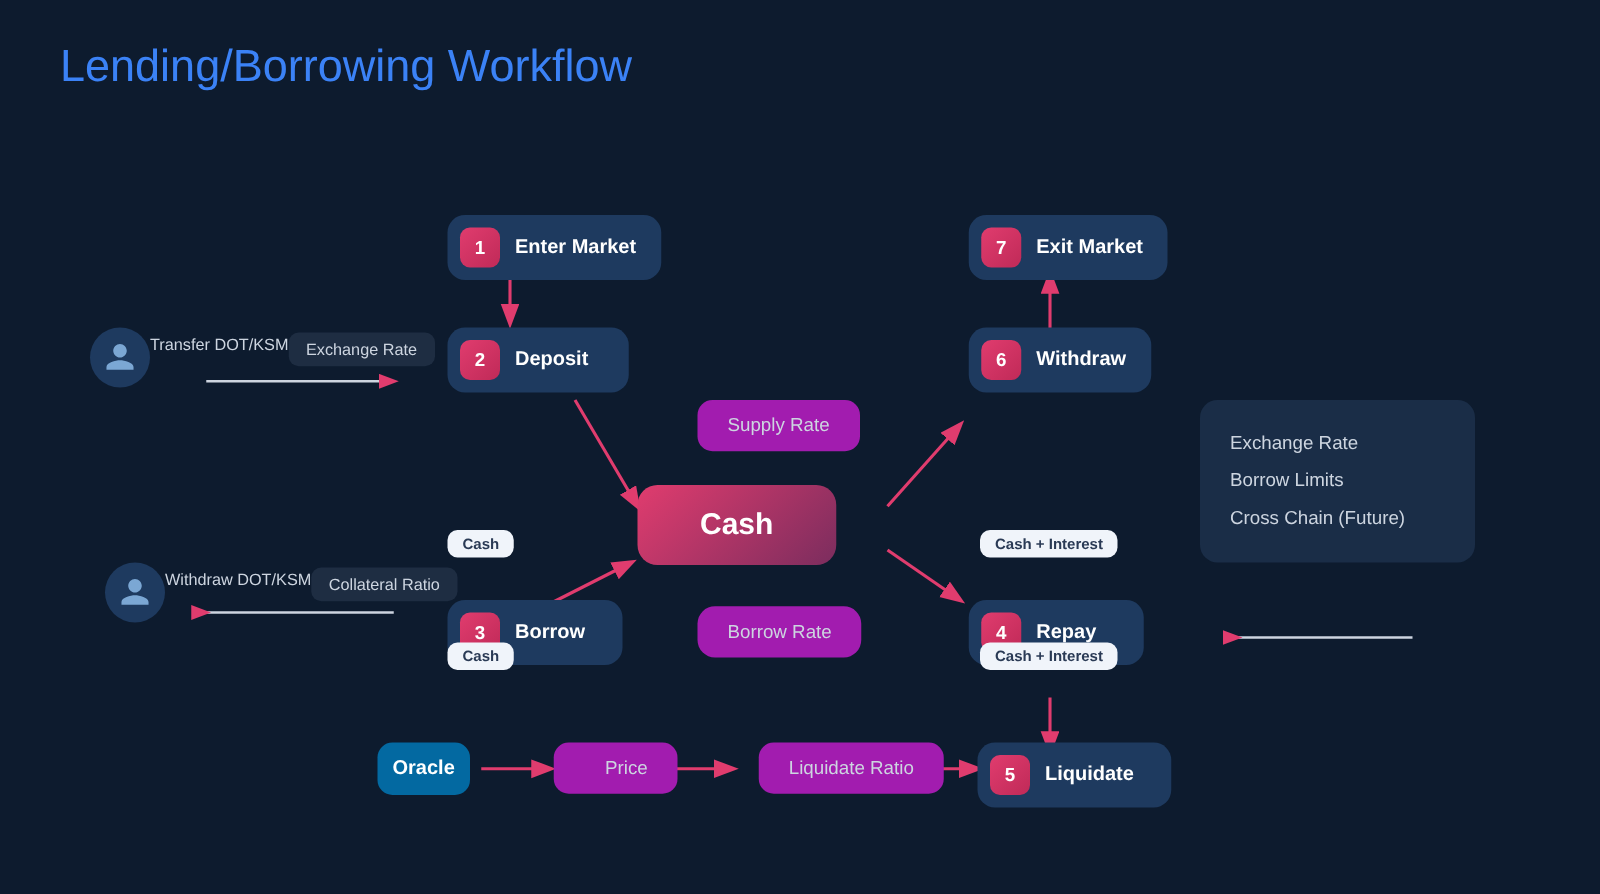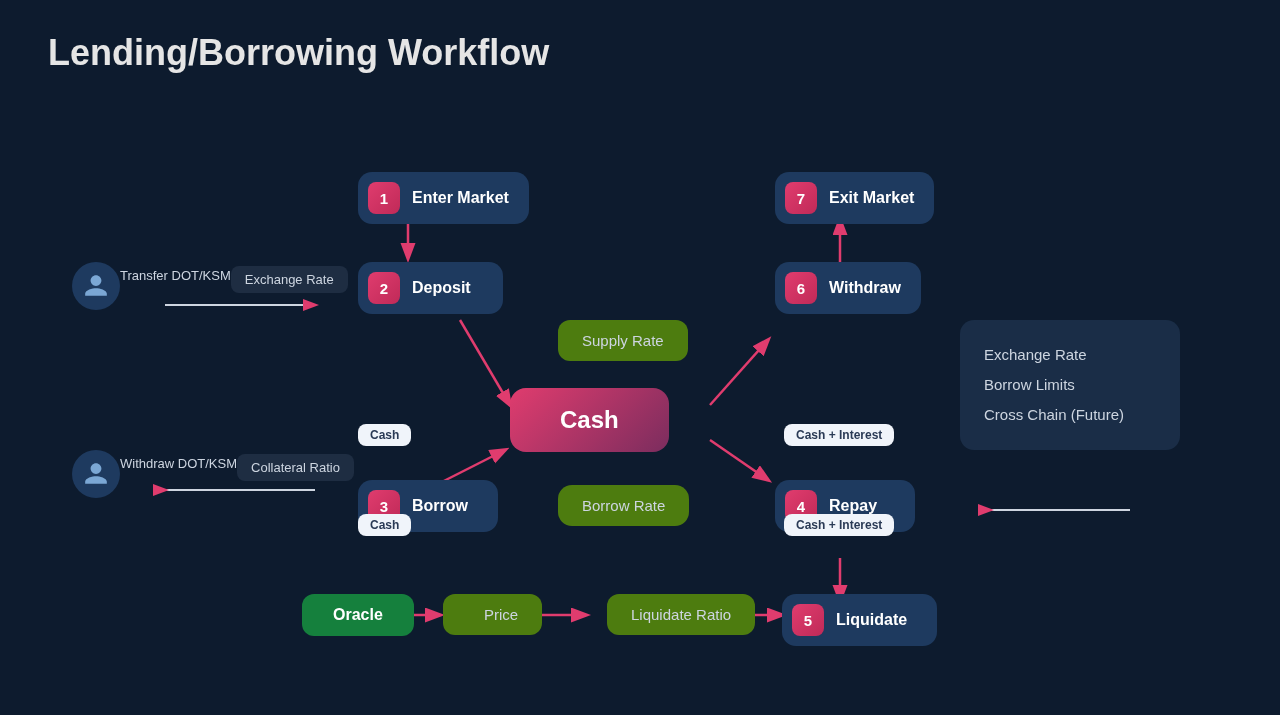--- a/index.html
+++ b/index.html
@@ -6,23 +6,23 @@
     body {
       background: #0d1b2e;
       font-family: 'Segoe UI', Arial, sans-serif;
       width: 1280px;
       height: 715px;
       overflow: hidden;
       position: relative;
     }
 
     .title {
-      color: #e5e5e5;
+      color: #3b82f6;
       font-size: 36px;
-      font-weight: 700;
+      font-weight: 400;
       padding: 32px 48px 20px;
     }
 
     .diagram-area {
       position: absolute;
       top: 110px;
       left: 0;
       width: 1280px;
       height: 605px;
     }
@@ -54,41 +54,41 @@
       display: flex;
       align-items: center;
       justify-content: center;
       font-size: 15px;
       font-weight: 700;
       margin-right: 12px;
       flex-shrink: 0;
     }
 
     .node-plain {
-      background: #4d7c0f;
+      background: #a21caf;
       border-radius: 12px;
       padding: 12px 24px;
       font-size: 15px;
       color: #cdd5e0;
       font-weight: 500;
     }
 
     .node-cash-main {
       background: linear-gradient(135deg, #e03c6e, #7b2d5e);
       border-radius: 16px;
       padding: 18px 50px;
       font-size: 24px;
       font-weight: 700;
       color: #fff;
     }
 
     .node-oracle {
-      background: #15803d;
+      background: #0369a1;
       border-radius: 12px;
-      padding: 12px 31px;
+      padding: 12px 12px;
       font-size: 16px;
       font-weight: 700;
       color: #fff;
     }
 
     
     .tag {
       position: absolute;
       background: #f0f4fa;
       color: #2a3a55;
@@ -302,21 +302,21 @@
   <div class="user-panel" style="left:72px; top:152px;">
     <div class="user-avatar">
       <svg viewBox="0 0 24 24" xmlns="http://www.w3.org/2000/svg">
         <path d="M12 12c2.7 0 5-2.3 5-5s-2.3-5-5-5-5 2.3-5 5 2.3 5 5 5zm0 2c-3.3 0-10 1.7-10 5v2h20v-2c0-3.3-6.7-5-10-5z"></path>
       </svg>
     </div>
     <div class="user-label">Transfer DOT/KSM</div>
     <div class="arrow-label-box">Exchange Rate</div>
   </div>
 
-  <div class="user-panel" style="left:72px; top:340px;">
+  <div class="user-panel" style="left:84px; top:340px;">
     <div class="user-avatar">
       <svg viewBox="0 0 24 24" xmlns="http://www.w3.org/2000/svg">
         <path d="M12 12c2.7 0 5-2.3 5-5s-2.3-5-5-5-5 2.3-5 5 2.3 5 5 5zm0 2c-3.3 0-10 1.7-10 5v2h20v-2c0-3.3-6.7-5-10-5z"></path>
       </svg>
     </div>
     <div class="user-label">Withdraw DOT/KSM</div>
     <div class="arrow-label-box">Collateral Ratio</div>
   </div>
 
 

